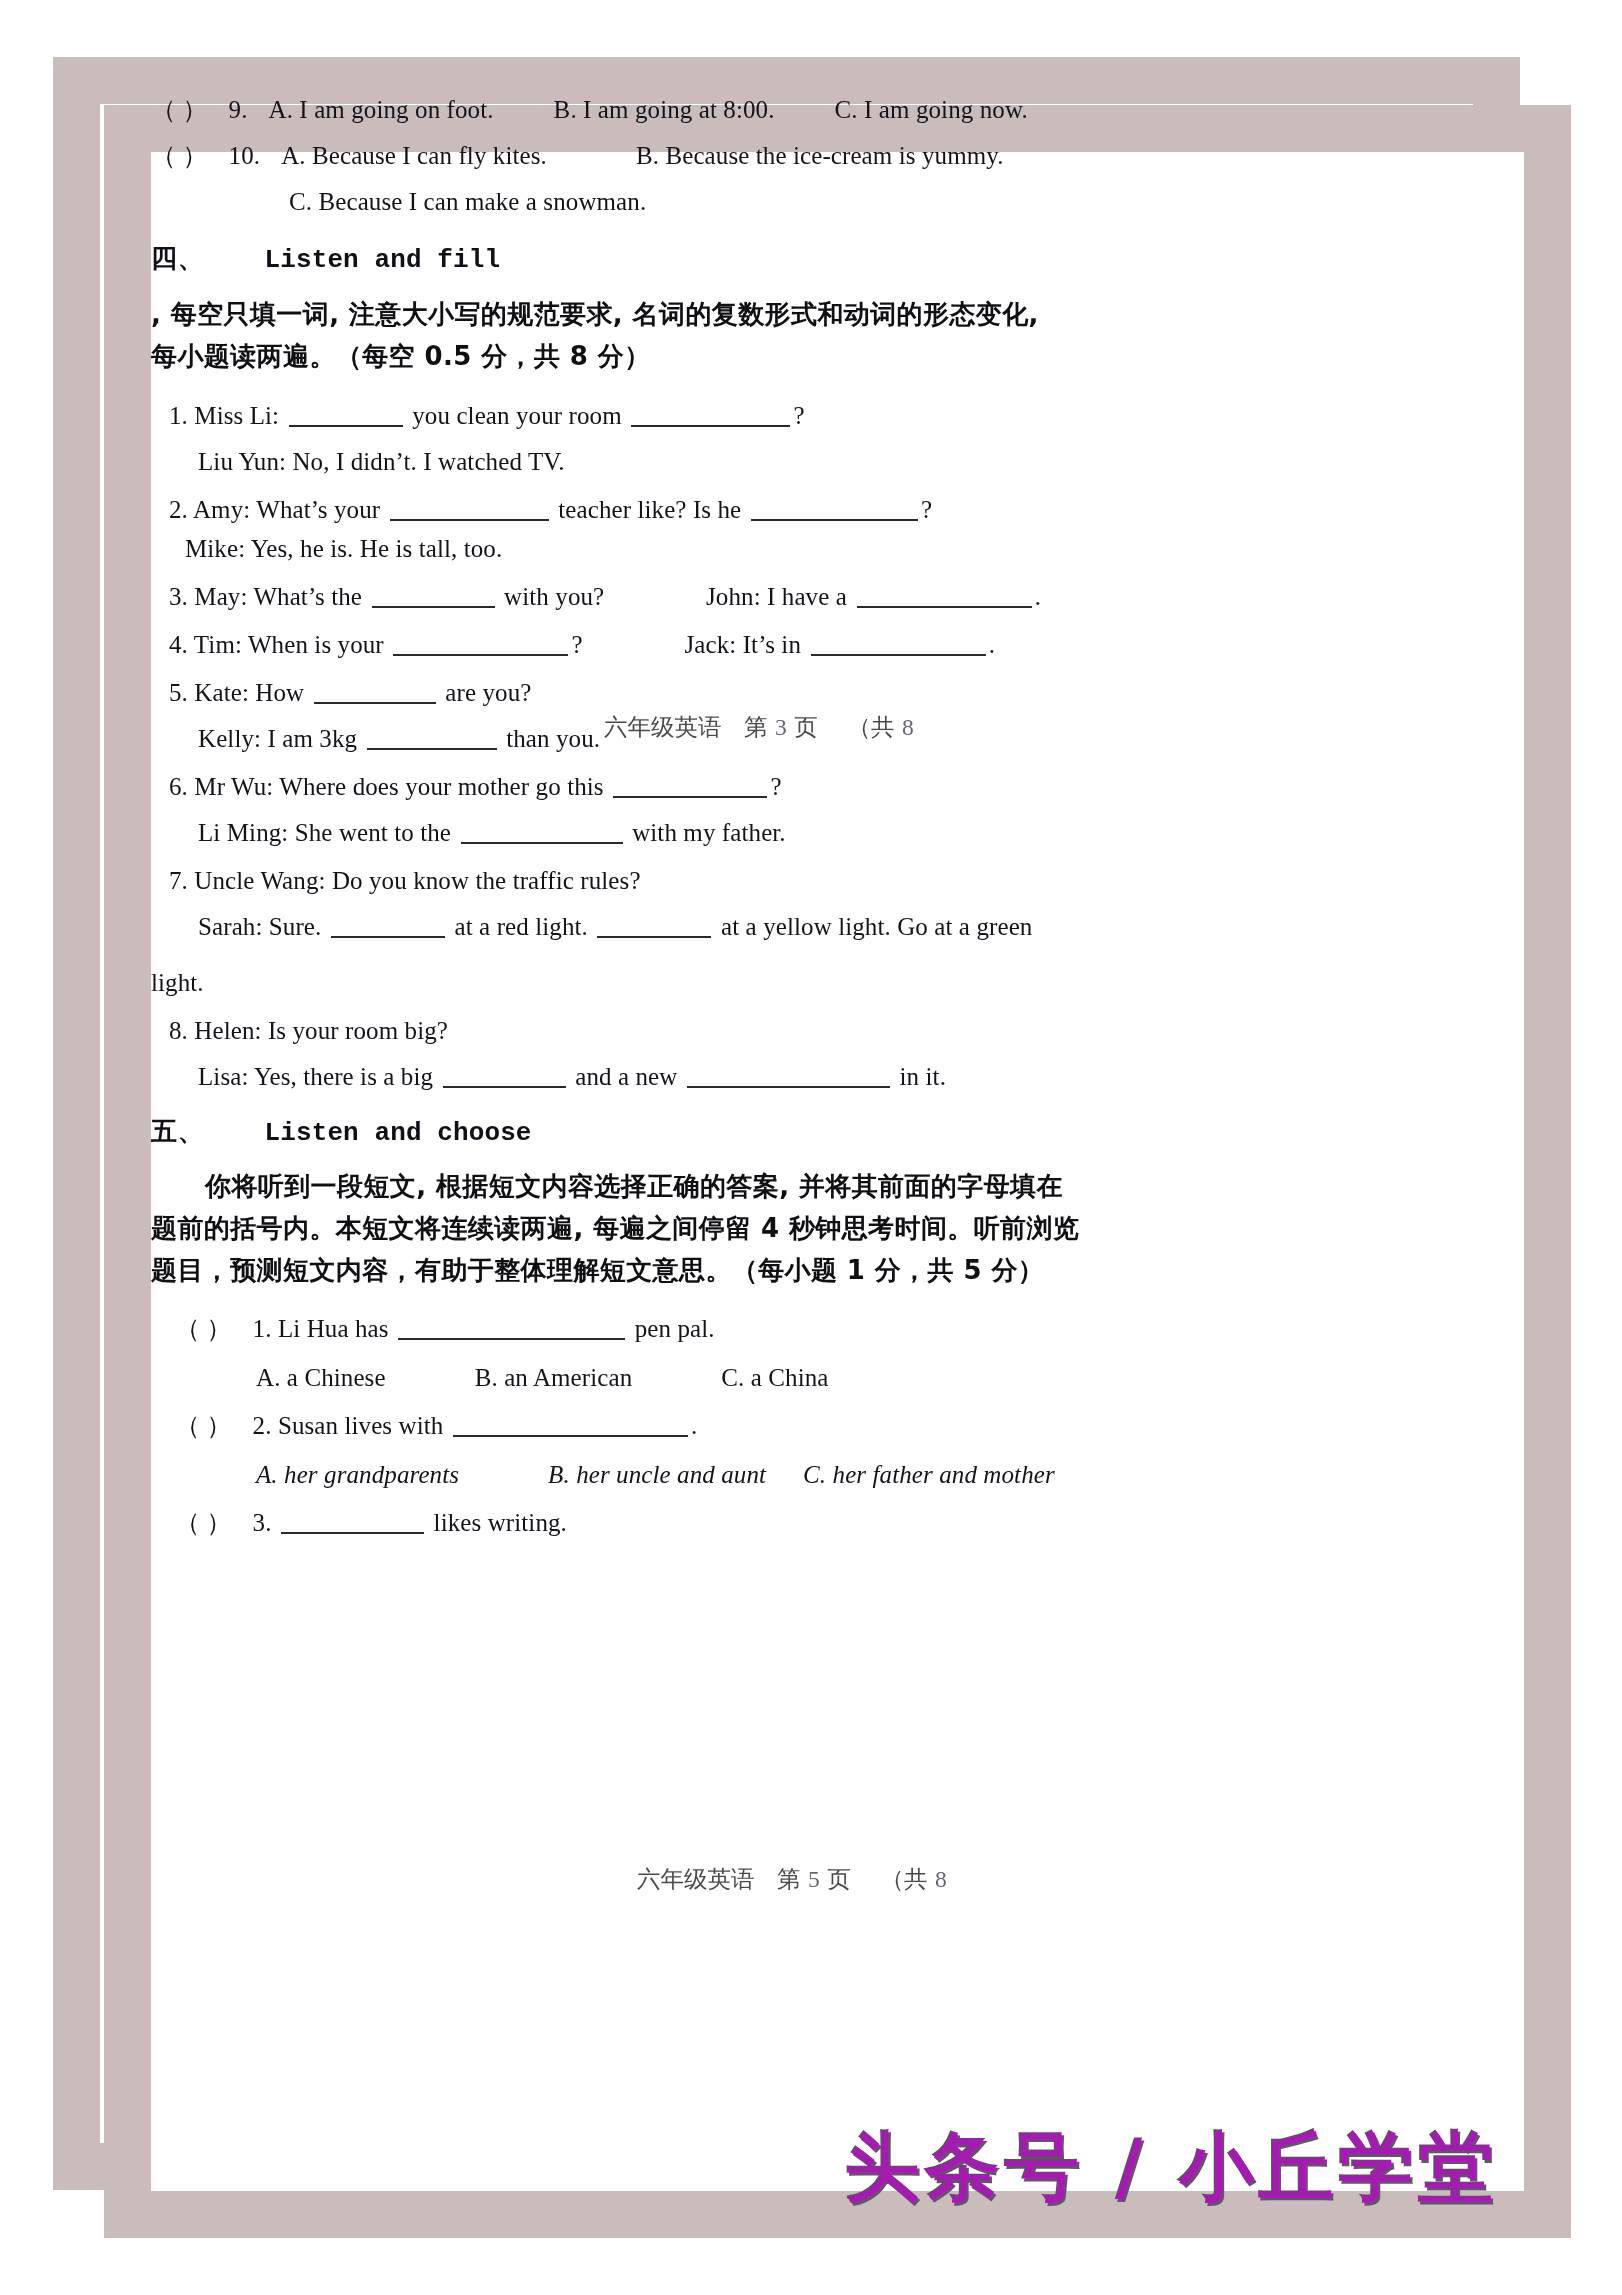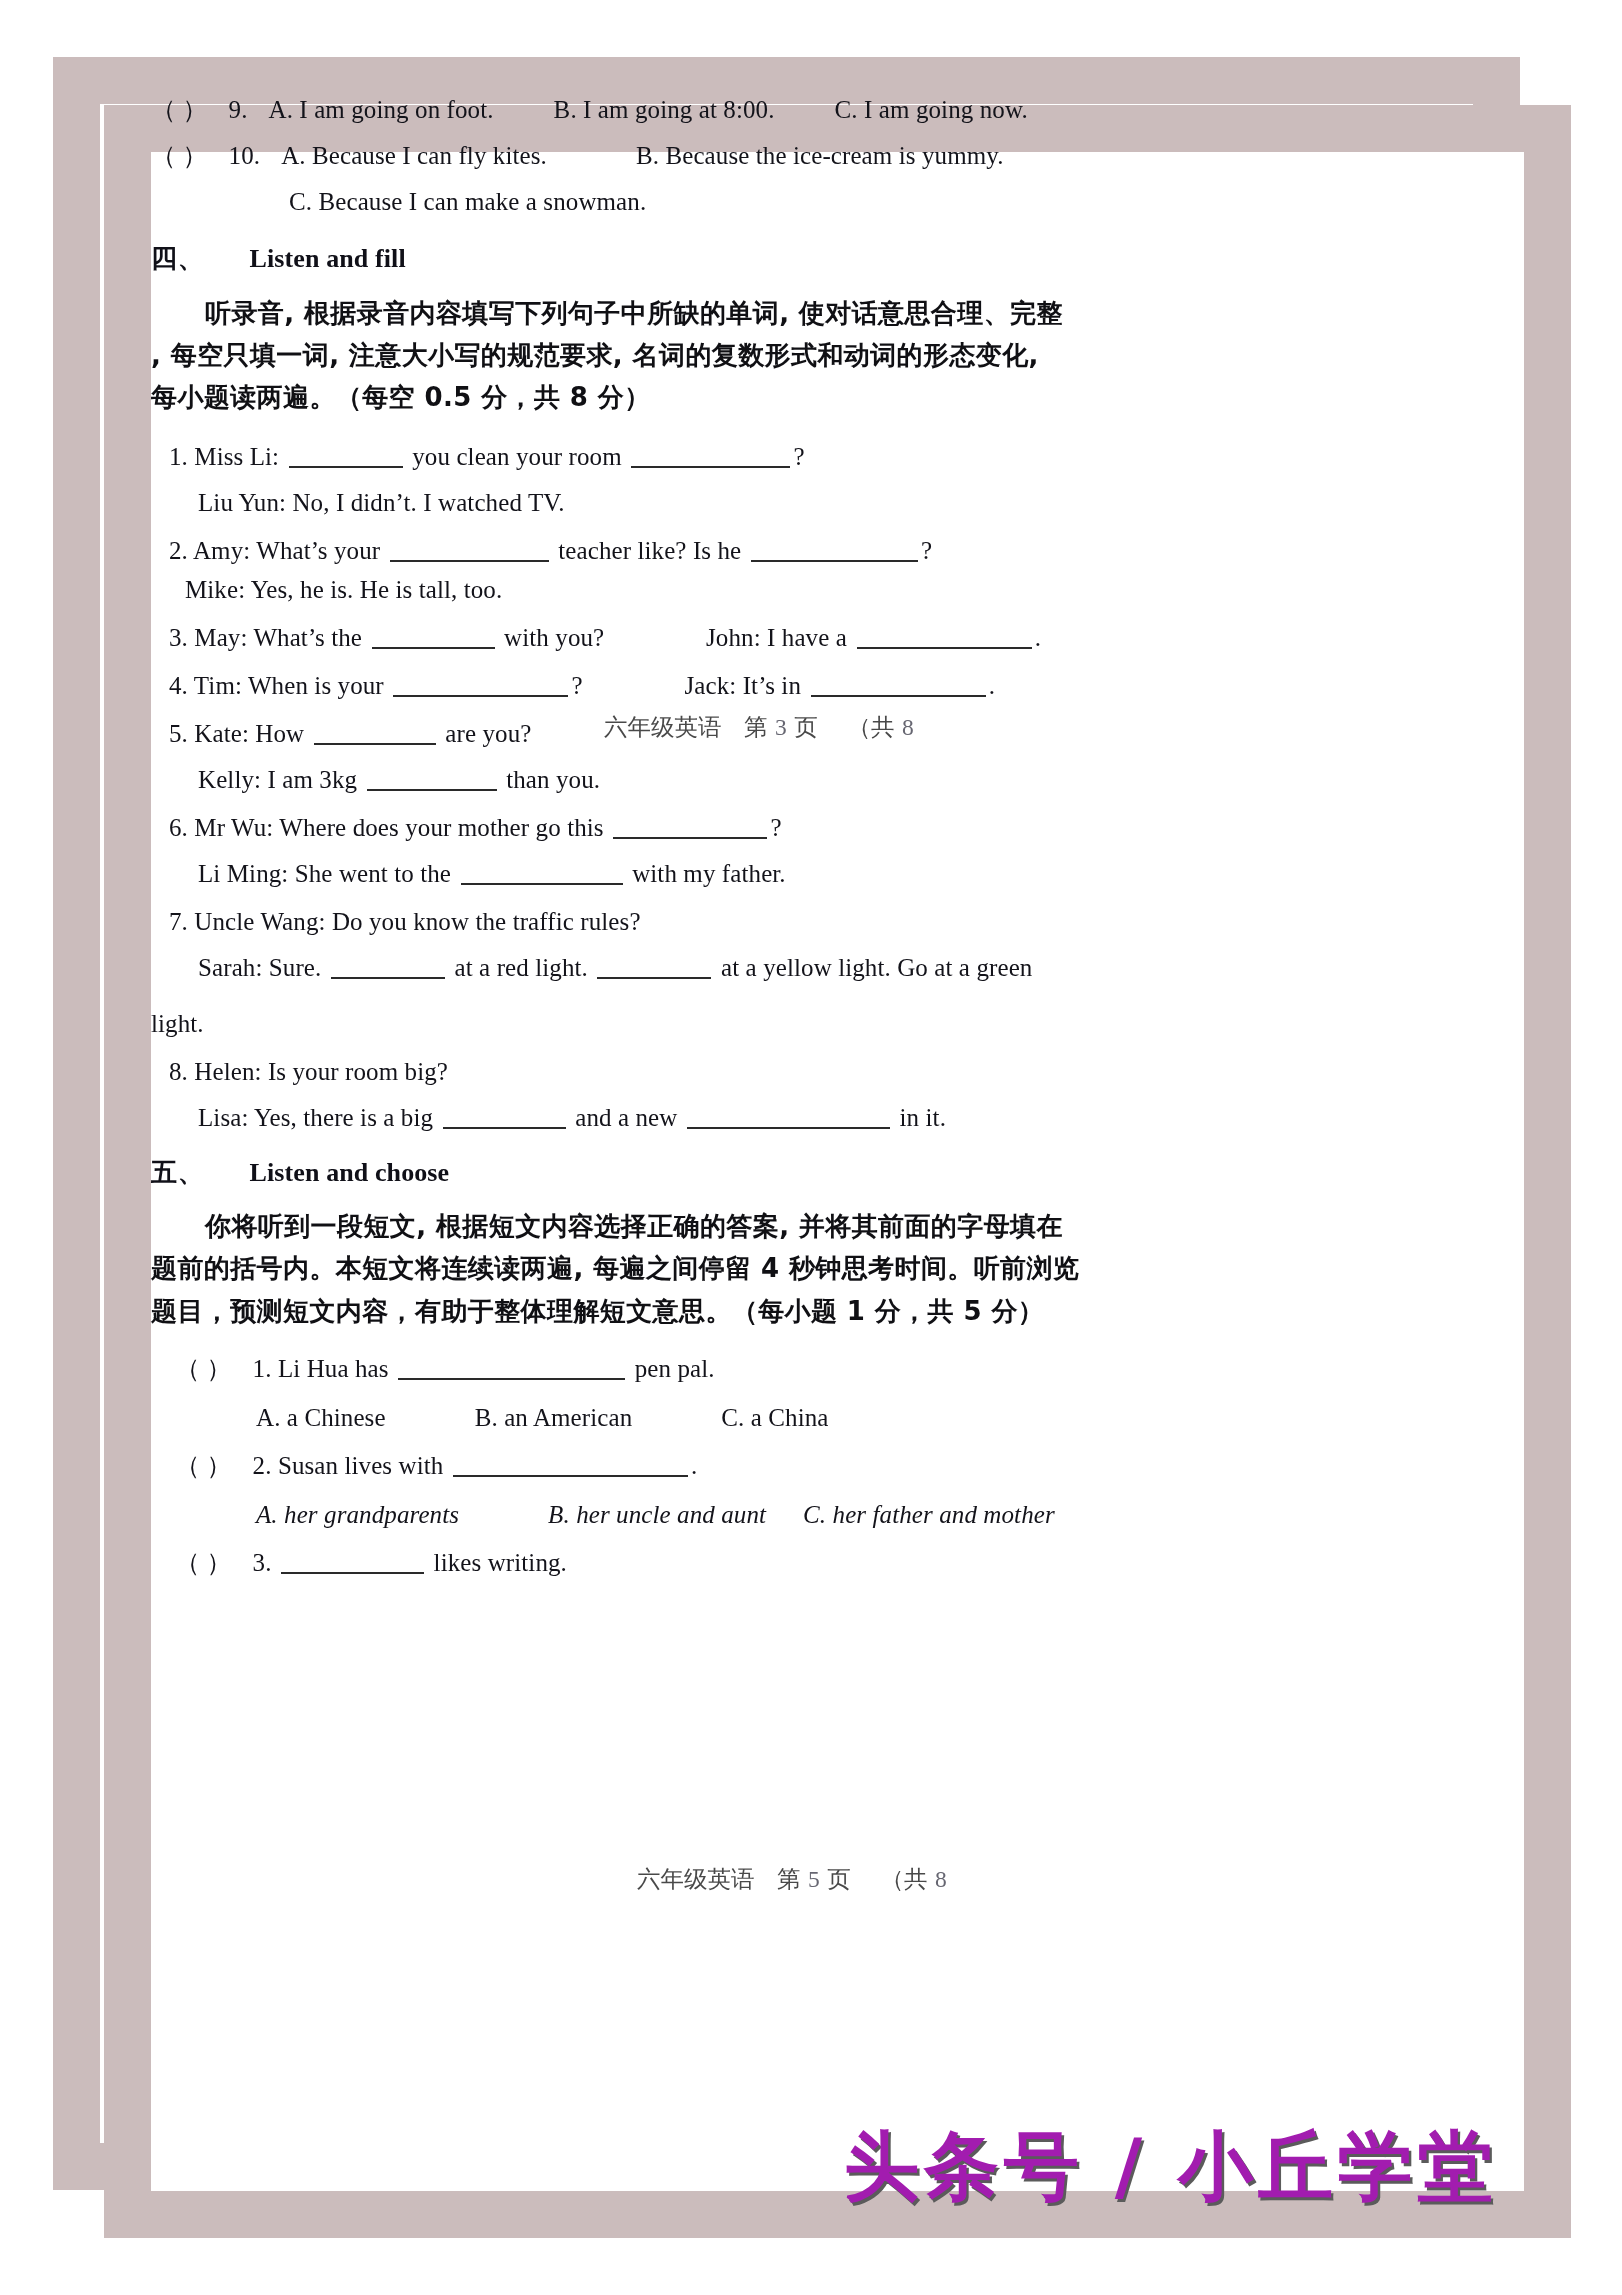--- a/index.html
+++ b/index.html
@@ -91,22 +91,22 @@
     font-size: 26px;
     color: #101018;
   }
   .section-head .cn {
     font-family: "DejaVu Sans", "Liberation Sans", sans-serif;
     font-weight: bold;
     letter-spacing: 0.8px;
   }
   .section-head .en {
     display: inline-block;
-    margin-left: 45px;
-    font-family: Liberation Serif, serif;
+    margin-left: 60px;
+    font-family: Liberation Mono, monospace;
     font-weight: bold;
   }
 
   
   .cn-para {
     font-family: "DejaVu Sans", "Liberation Sans", sans-serif;
     font-weight: bold;
     font-size: 26px;
     line-height: 1.62;
     color: #101014;
@@ -165,21 +165,20 @@
 
   <div class="line" style="margin-top:21px; padding-left:138px;">
     <span>C. Because I can make a snowman.</span>
   </div>
 
   <div class="line section-head" style="margin-top:31px; padding-left:0;">
     <span class="cn">四、</span><span class="en">Listen and fill</span>
   </div>
 
   <div class="cn-para" style="margin-top:19.5px; padding-left:0;">
-    <div><span class="indent"></span><span>听录音, 根据录音内容填写下列句子中所缺的单词, 使对话意思合理、完整</span></div>
     <div>, 每空只填一词, 注意大小写的规范要求, 名词的复数形式和动词的形态变化,</div>
     <div>每小题读两遍。（每空 0.5 分，共 8 分）</div>
   </div>
 
   <div class="line" style="margin-top:26px; padding-left:18px;">
     <span>1.</span>
     <span>Miss Li:</span>
     <span class="blank" style="width:114px;"></span>
     <span>you clean your room</span>
     <span class="blank" style="width:159px;"></span><span>?</span>

